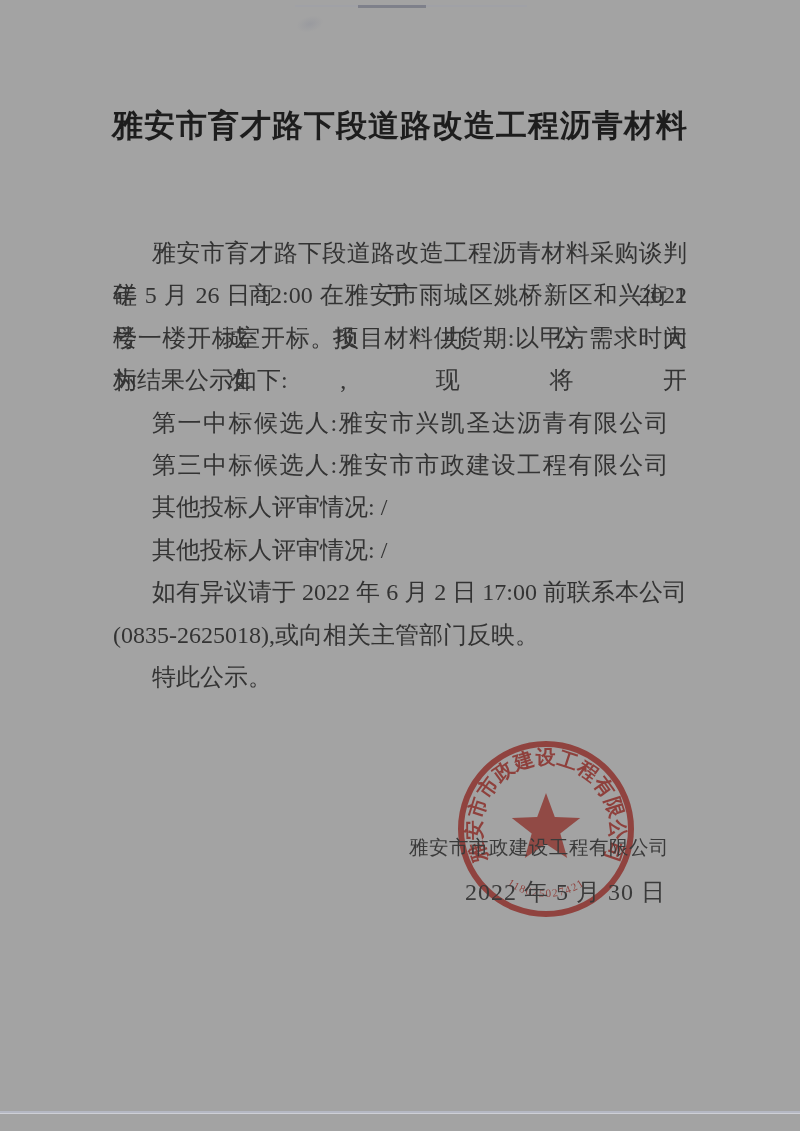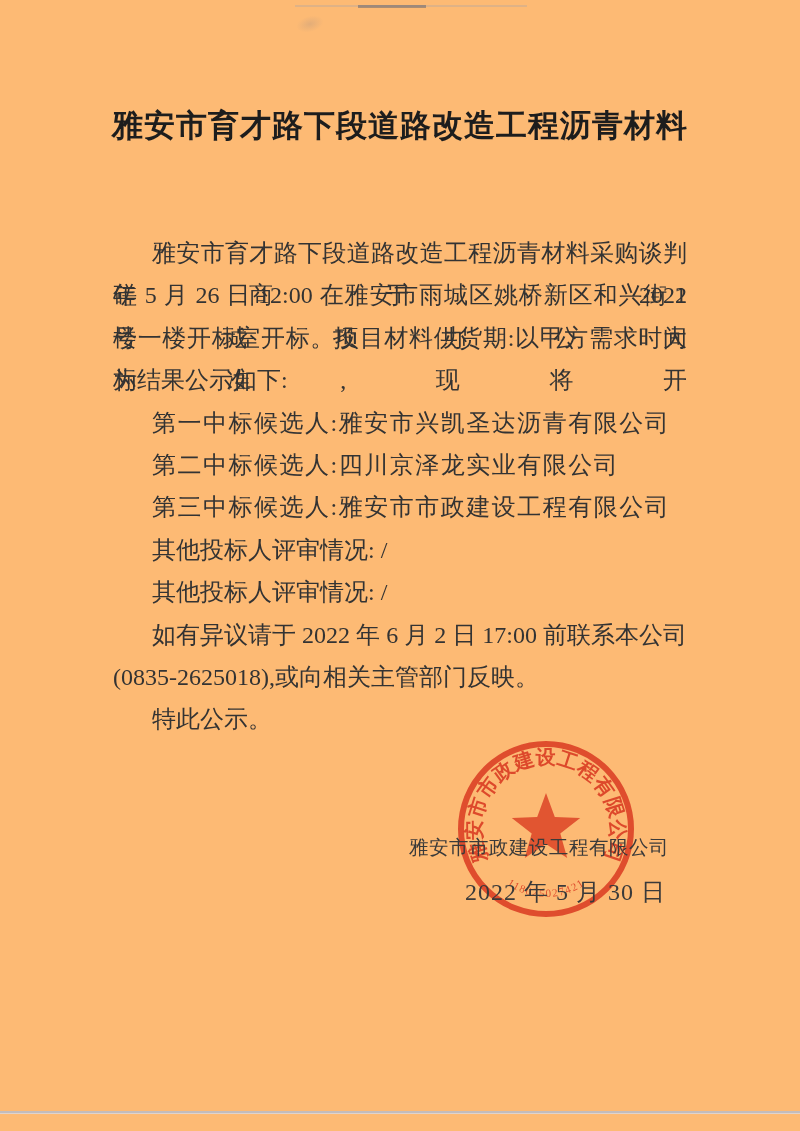--- a/index.html
+++ b/index.html
@@ -4,21 +4,21 @@
 <style>
   * { margin: 0; padding: 0; box-sizing: border-box; }
   html, body { width: 800px; height: 1131px; }
   body {
     font-family: "Liberation Serif", "DejaVu Serif", serif;
     background: #ffffff;
     position: relative;
     overflow: hidden;
     color: #2e2e2e;
   }
-  .page { position: absolute; inset: 0; background: #fdba74; }
+  .page { position: absolute; inset: 0; background: #a3a3a3; }
 
   
   .artifact { position: absolute; pointer-events: none; }
   .art-line-1 { left: 295px; top: 5px; width: 232px; height: 2px; background: #9aa0b0; opacity: .3; }
   .art-line-2 { left: 358px; top: 5px; width: 68px; height: 3px; background: #5c6070; opacity: .5; }
   .art-smudge { left: 296px; top: 16px; width: 28px; height: 16px; border-radius: 50%;
                 background: radial-gradient(rgba(110,115,140,.18), rgba(110,115,140,0) 70%); transform: rotate(-15deg); }
   .art-bottom { left: 0; top: 1111px; width: 800px; height: 2px; background: #b9bcc9; opacity: .85; }
   .art-bottom2 { left: 0; top: 1113px; width: 800px; height: 1px; background: #d8dae2; opacity: .8; }
 
@@ -69,21 +69,20 @@
   <div class="doc-title">
     <div>雅安市育才路下段道路改造工程沥青材料</div>
   </div>
 
   <div class="doc-body">
     <div class="line jfull indent">雅安市育才路下段道路改造工程沥青材料采购谈判磋商于 2022</div>
     <div class="line jfull">年 5 月 26 日 12:00 在雅安市雨城区姚桥新区和兴街 1 号城投办公大</div>
     <div class="line jfull">楼一楼开标室开标。项目材料供货期:以甲方需求时间为准,现将开</div>
     <div class="line">标结果公示如下:</div>
     <div class="line indent spread">第一中标候选人:雅安市兴凯圣达沥青有限公司</div>
-    <div class="line indent spread">第二中标候选人:四川京泽龙实业有限公司</div>
     <div class="line indent spread">第三中标候选人:雅安市市政建设工程有限公司</div>
     <div class="line indent">其他投标人评审情况: /</div>
     <div class="line indent">其他投标人评审情况: /</div>
     <div class="line jfull indent">如有异议请于 2022 年 6 月 2 日 17:00 前联系本公司</div>
     <div class="line">(0835-2625018),或向相关主管部门反映。</div>
     <div class="line indent">特此公示。</div>
   </div>
 
   <div class="sig-company">雅安市市政建设工程有限公司</div>
   <div class="sig-date">2022 年 5 月 30 日</div>

